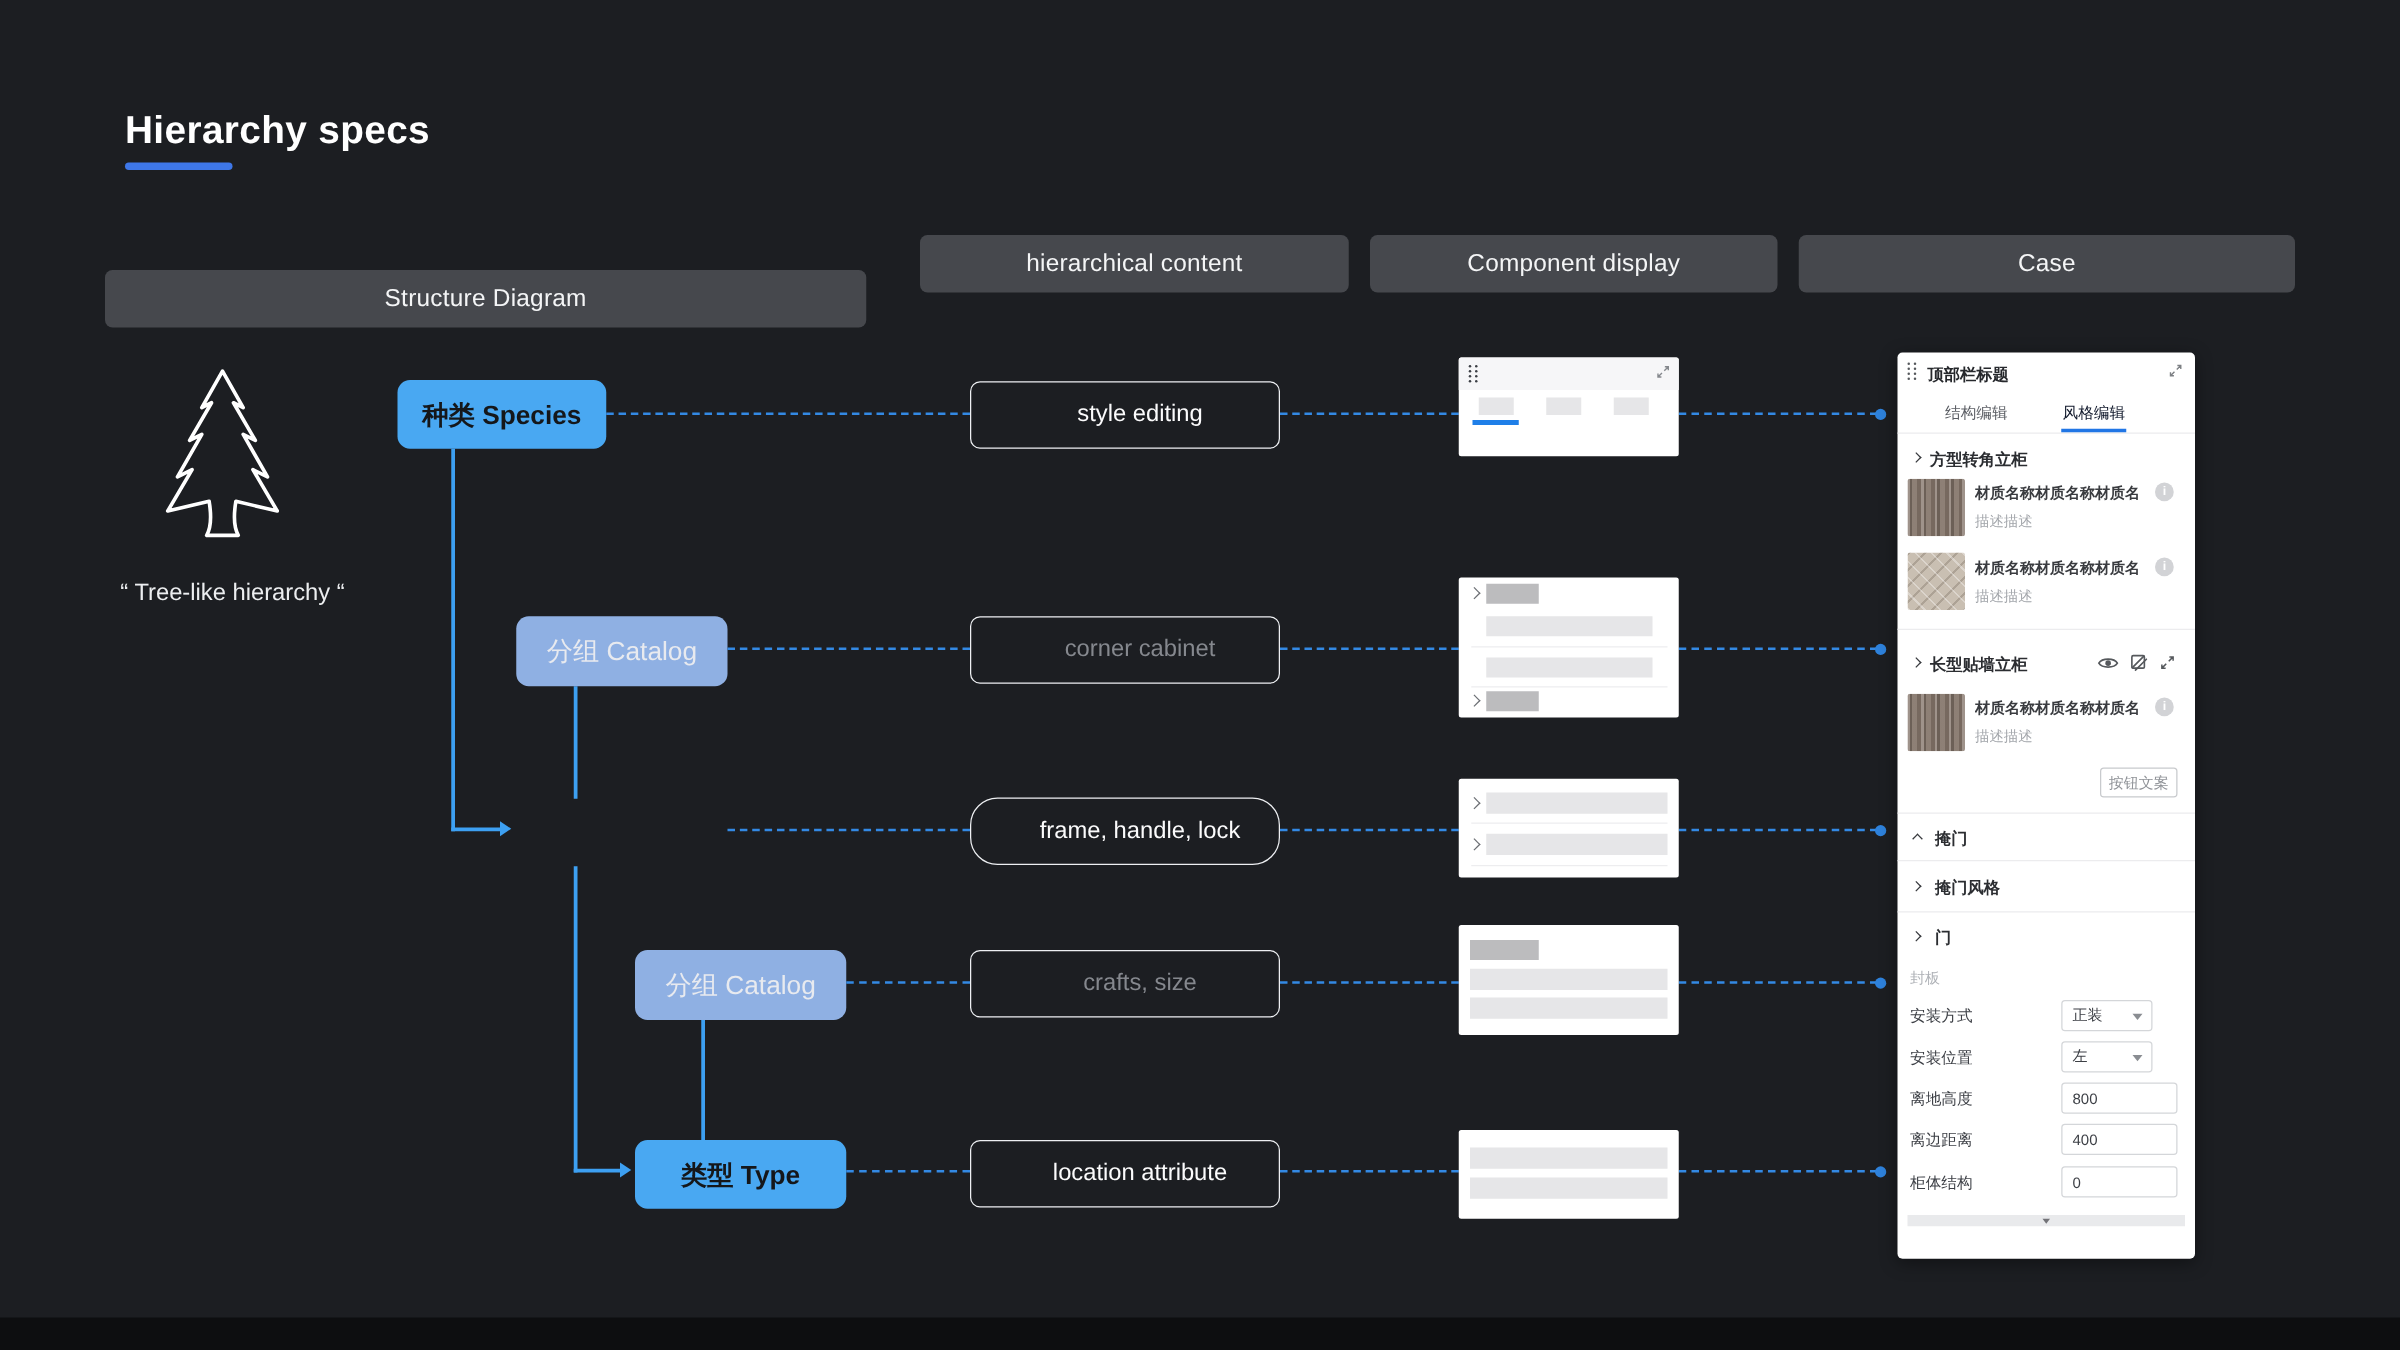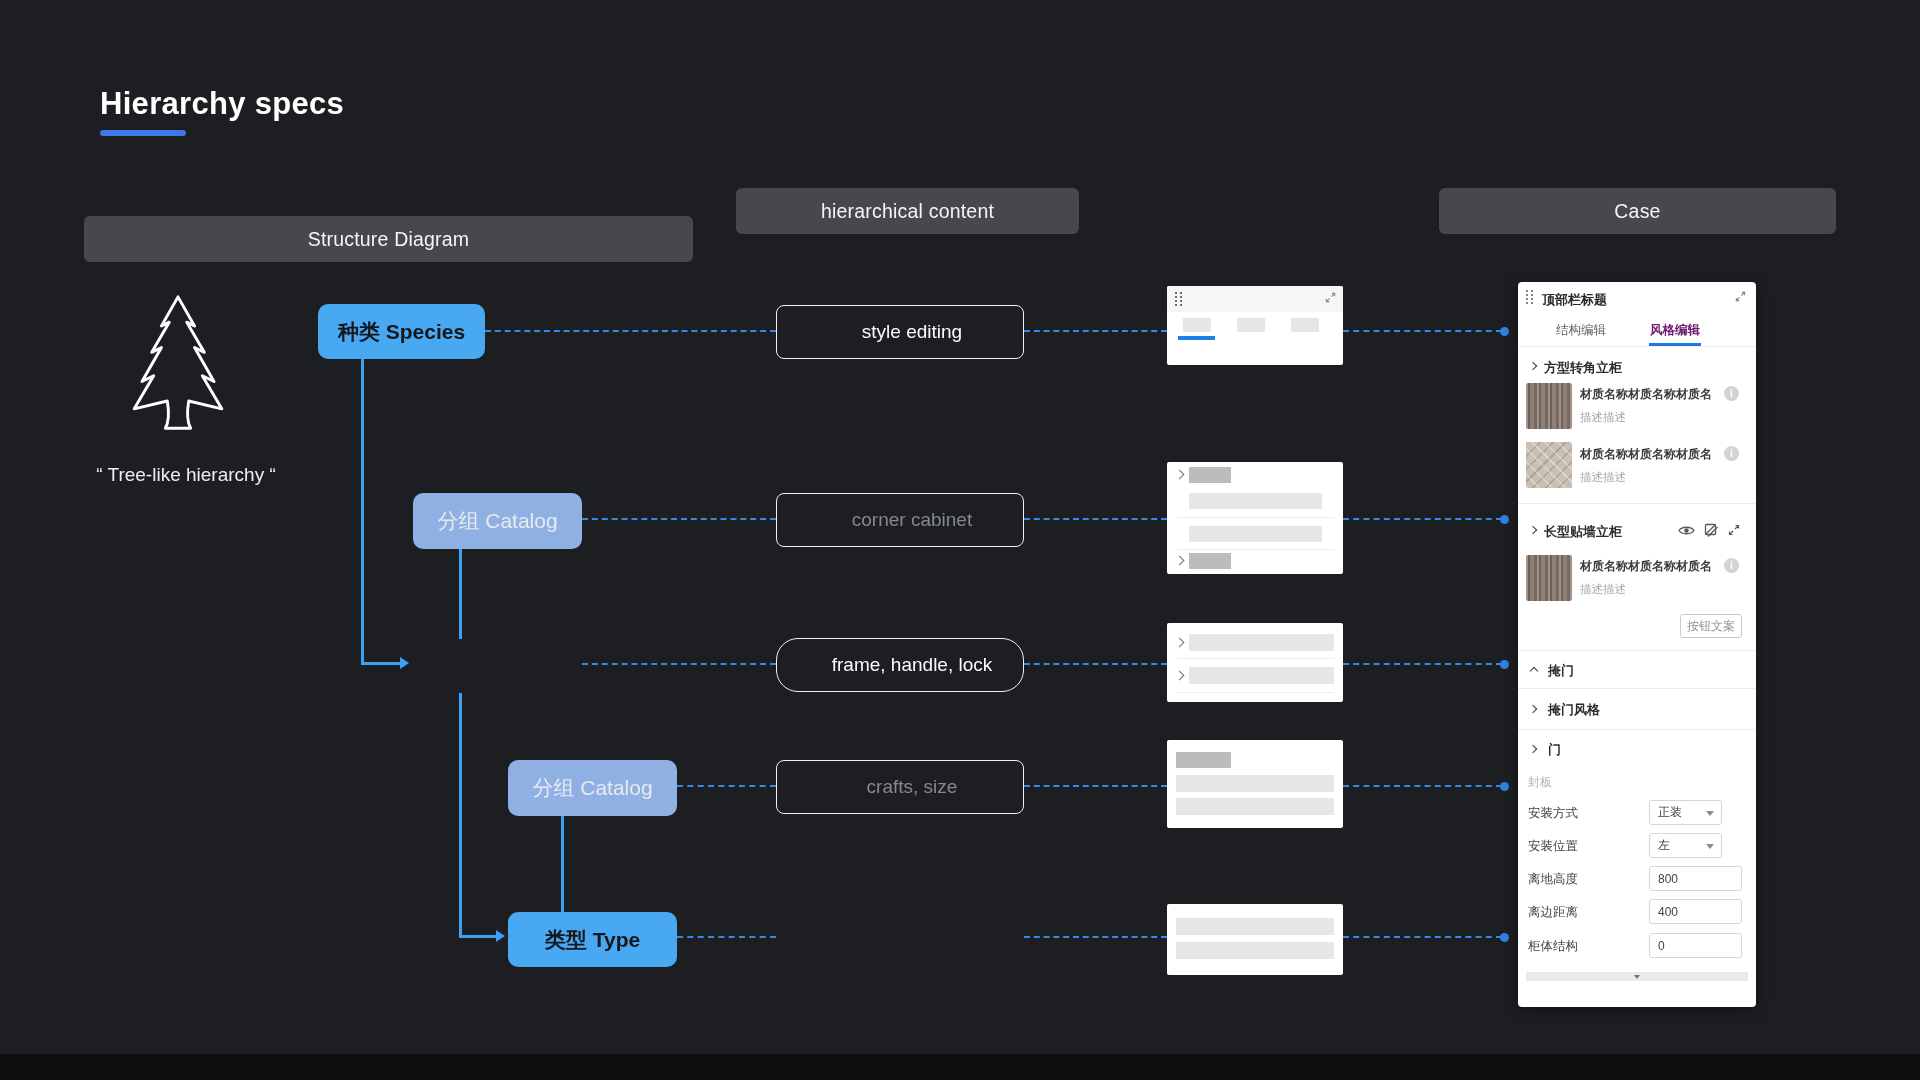--- a/index.html
+++ b/index.html
@@ -49,21 +49,21 @@
   .dots { position:absolute; display:grid; grid-template-columns:repeat(2,2px); grid-auto-rows:2px; gap:2px 3px; }
   .dots i { background:#55585c; border-radius:50%; }
   .dots.dark i { background:#3c3f45; }
 
   
   .panel { position:absolute; left:1518px; top:282px; width:238px; height:725px; background:#ffffff; border-radius:4px;
            box-shadow:0 3px 14px rgba(0,0,0,.4); font-size:12.5px; color:#3c3f45; }
   .panel .p-title { position:absolute; left:24px; top:9px; font-size:13px; font-weight:700; color:#26282c; }
   .p-tab { position:absolute; top:40px; font-size:12.5px; cursor:pointer; }
   .p-tab.inactive { color:#5b5e64; }
-  .p-tab.active { color:#701a75; font-weight:700; }
+  .p-tab.active { color:#0f172a; font-weight:400; }
   .p-tab-line { position:absolute; left:131px; top:61px; width:52px; height:2.5px; background:#2176e5; }
   .p-div { position:absolute; left:0; width:238px; height:1px; background:#ececee; }
   .p-sec { position:absolute; left:26px; font-size:13px; font-weight:700; color:#2b2d31; }
   .pcv { position:absolute; width:6px; height:6px; border:solid #36383c; border-width:0 1.5px 1.5px 0; }
   .pcv.right { transform:rotate(-45deg); }
   .pcv.up { transform:rotate(-135deg); }
   .thumb { position:absolute; left:8px; width:46px; height:46px; border-radius:2px; }
   .thumb.wood { background:#84756a;
       background-image:repeating-linear-gradient(90deg, rgba(255,255,255,.22) 0 2px, rgba(0,0,0,.18) 2px 4px, rgba(255,255,255,.08) 4px 8px, rgba(0,0,0,.10) 8px 11px); }
   .thumb.weave { background:#c9bfb2;
@@ -93,20 +93,21 @@
 </head>
 <body>
 
 <div class="stage">
 
   <div class="page-title">Hierarchy specs</div>
   <div class="title-underline"></div>
 
   <div class="nav-btn" style="left:84px;width:609px;margin-top:28px;">Structure Diagram</div>
   <div class="nav-btn" style="left:736px;width:343px;">hierarchical content</div>
+  <div class="nav-btn" style="left:1096px;width:326px;">Component display</div>
   <div class="nav-btn" style="left:1439px;width:397px;">Case</div>
 
   <div style="position:absolute;left:124px;top:292px;">
     <svg width="108" height="146" viewBox="0 0 110 150">
       <path d="M55 5 L38 35 L46 31 L28 62 L38 57 L18 92 L30 86 L10 120 L44 112
                C46 124 46 133 42 140 L68 140 C64 133 64 124 66 112
                L100 120 L80 86 L92 92 L72 57 L82 62 L64 31 L72 35 Z" fill="none" stroke="#ffffff" stroke-width="3" stroke-linejoin="round" stroke-linecap="round"></path>
     </svg>
   </div>
   <div class="tree-caption">“ Tree-like hierarchy “</div>
@@ -147,20 +148,21 @@
 
   <div class="dl" style="left:677px;top:936px;width:99px;"></div>
   <div class="dl" style="left:1024px;top:936px;width:143px;"></div>
   <div class="dl" style="left:1343px;top:936px;width:159px;"></div>
   <div class="dot" style="left:1500px;top:933px;"></div>
 
   <div class="lbl on" style="left:776px;top:305px;">style editing</div>
   <div class="lbl off" style="left:776px;top:493px;">corner cabinet</div>
   <div class="lbl on" style="left:776px;top:638px;border-radius:22px;">frame, handle, lock</div>
   <div class="lbl off" style="left:776px;top:760px;">crafts, size</div>
+  <div class="lbl on" style="left:776px;top:912px;">location attribute</div>
 
   <div class="card" style="left:1167px;top:286px;height:79px;">
     <div class="card-head"></div>
     <div class="dots dark" style="left:8px;top:6px;">
         <i></i>
         <i></i>
         <i></i>
         <i></i>
         <i></i>
         <i></i>

